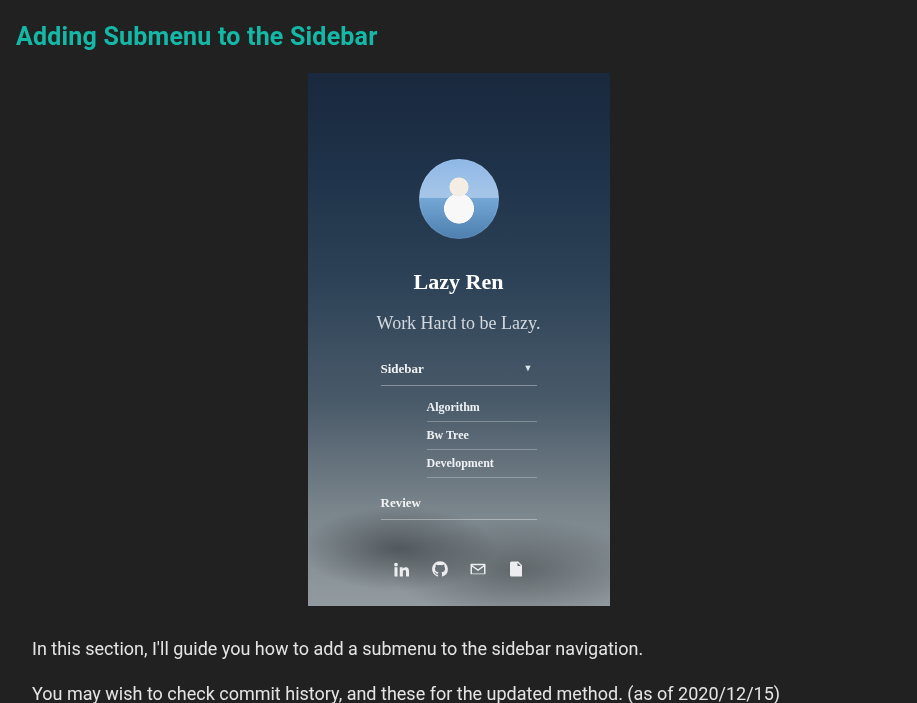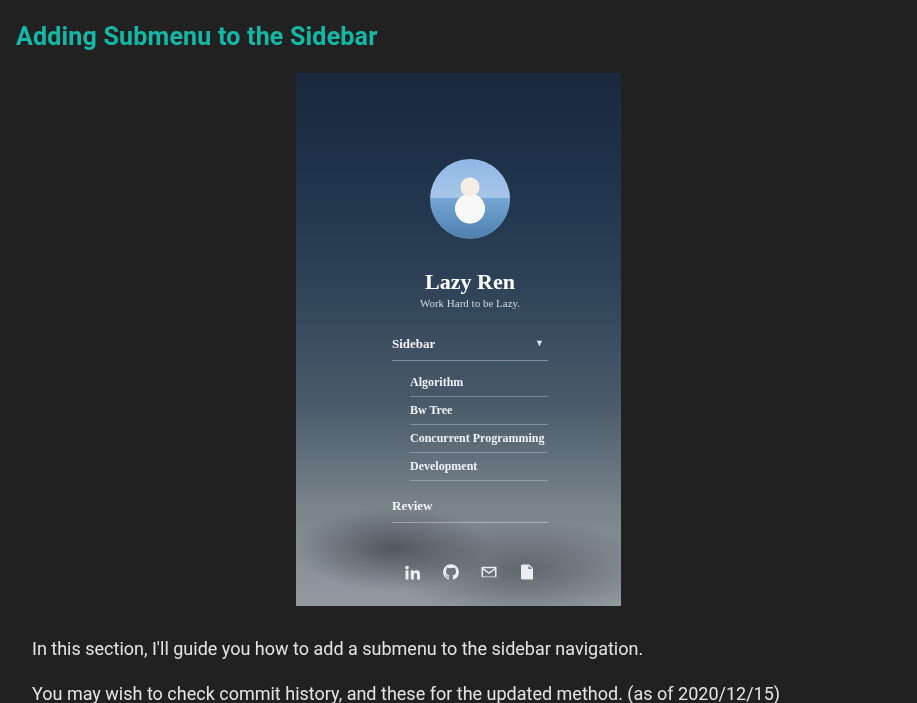--- a/index.html
+++ b/index.html
@@ -1,36 +1,36 @@
 <!DOCTYPE html>
 <html><head>
 <meta charset="utf-8">
 <style>
   html,body{margin:0;padding:0;width:917px;height:703px;background:#212121;font-family:-apple-system,BlinkMacSystemFont,"Segoe UI",Roboto,Helvetica,Arial,sans-serif;color:#e4e4e4;overflow:hidden;}
   .page{padding:10px 16px 0 16px;}
   .heading{font-size:25px;font-weight:700;color:#14b8a6;margin:12px 0 22px 0;letter-spacing:0.2px;}
   .figure-wrap{display:flex;justify-content:center;margin-bottom:28px;}
-  .sidebar-screenshot{width:302px;height:533px;background:linear-gradient(180deg,#19283d 0%,#1e3249 18%,#2c4156 38%,#4a5b6a 62%,#7e8990 82%,#9aa3a8 100%);position:relative;overflow:hidden;display:flex;flex-direction:column;align-items:center;font-family:Georgia,"Times New Roman",serif;padding-left:23px;}
+  .sidebar-screenshot{width:302px;height:533px;background:linear-gradient(180deg,#19283d 0%,#1e3249 18%,#2c4156 38%,#4a5b6a 62%,#7e8990 82%,#9aa3a8 100%);position:relative;overflow:hidden;display:flex;flex-direction:column;align-items:center;font-family:Georgia,"Times New Roman",serif;}
   .sidebar-screenshot::after{content:"";position:absolute;left:0;right:0;bottom:0;height:260px;background:
      radial-gradient(ellipse 140px 60px at 30% 78%, rgba(40,45,48,0.55), transparent 70%),
      radial-gradient(ellipse 180px 70px at 70% 86%, rgba(55,60,63,0.5), transparent 72%),
      linear-gradient(180deg, rgba(0,0,0,0) 0%, rgba(0,0,0,0.05) 100%);
      pointer-events:none;}
   .avatar{width:80px;height:80px;border-radius:50%;margin-top:86px;background:
      radial-gradient(circle at 50% 35%, #f4ede3 0 14%, transparent 15%),
      radial-gradient(circle at 50% 62%, #f8f8f8 0 23%, transparent 24%),
      linear-gradient(180deg,#8fb8e6 0%,#a6c6e8 48%,#74a7d6 49%,#4e7fae 100%);
      box-shadow:0 0 0 1px rgba(255,255,255,0.08) inset;z-index:1;}
   .site-title{color:#fff;font-weight:700;font-size:22px;margin-top:30px;z-index:1;}
-  .tagline{color:#d3d8de;font-size:11px;margin-top:2px;z-index:1;}
+  .tagline{color:#d3d8de;font-size:18px;margin-top:18px;z-index:1;}
   .nav{width:156px;margin-top:18px;z-index:1;}
   .nav-item{color:#f2f2f2;font-size:13px;font-weight:700;padding:9px 0 8px 0;border-bottom:1px solid rgba(255,255,255,0.35);position:relative;}
   .nav-item.dropdown .caret{position:absolute;right:4px;top:11px;font-size:9px;color:#dfe4ea;}
   .subnav{margin:8px 0 0 18px;width:138px;}
-  .subnav-item{color:#eef1f4;font-size:12px;font-weight:700;padding:6px 0 6px 0;border-bottom:1px solid rgba(255,255,255,0.28);}
+  .subnav-item{color:#eef1f4;font-size:12px;font-weight:700;padding:6px 0 6px 0;border-bottom:1px solid rgba(255,255,255,0.28);margin-left:28px;}
   .nav-bottom{margin-top:8px;}
   .social{display:flex;gap:20px;margin-top:40px;z-index:1;}
   .social .ic{width:18px;height:18px;display:flex;align-items:center;justify-content:center;color:#ecedee;}
   .social svg{width:18px;height:18px;fill:#ecedee;}
   .body-text{font-size:18px;line-height:1.62;color:#e4e4e4;}
   .body-text p{margin:16px;}
   .body-text a{color:#e4e4e4;text-decoration:none;border-bottom:1px solid #8a8a8a;padding-bottom:1px;}
 </style>
 </head>
 <body>
@@ -47,21 +47,20 @@
       <div class="tagline">Work Hard to be Lazy.</div>
 
       <div class="nav">
         <div class="nav-item dropdown">
           <span>Sidebar</span>
           <span class="caret">▼</span>
         </div>
         <div class="subnav">
           <div class="subnav-item">Algorithm</div>
           <div class="subnav-item">Bw Tree</div>
-          <div class="subnav-item">Concurrent Programming</div>
           <div class="subnav-item">Development</div>
         </div>
         <div class="nav-item nav-bottom">Review</div>
       </div>
 
       <div class="social">
         <span class="ic">
           <svg viewBox="0 0 24 24">
               <path d="M4 3.5A2.5 2.5 0 1 1 4 8.5 2.5 2.5 0 0 1 4 3.5zM2 9.8h4V22H2zM9 9.8h3.8v1.7h.05c.53-.95 1.83-1.96 3.77-1.96 4 0 4.75 2.5 4.75 5.76V22h-4v-5.6c0-1.34-.03-3.07-1.97-3.07-1.97 0-2.27 1.46-2.27 2.97V22H9z"></path>
             </svg>

